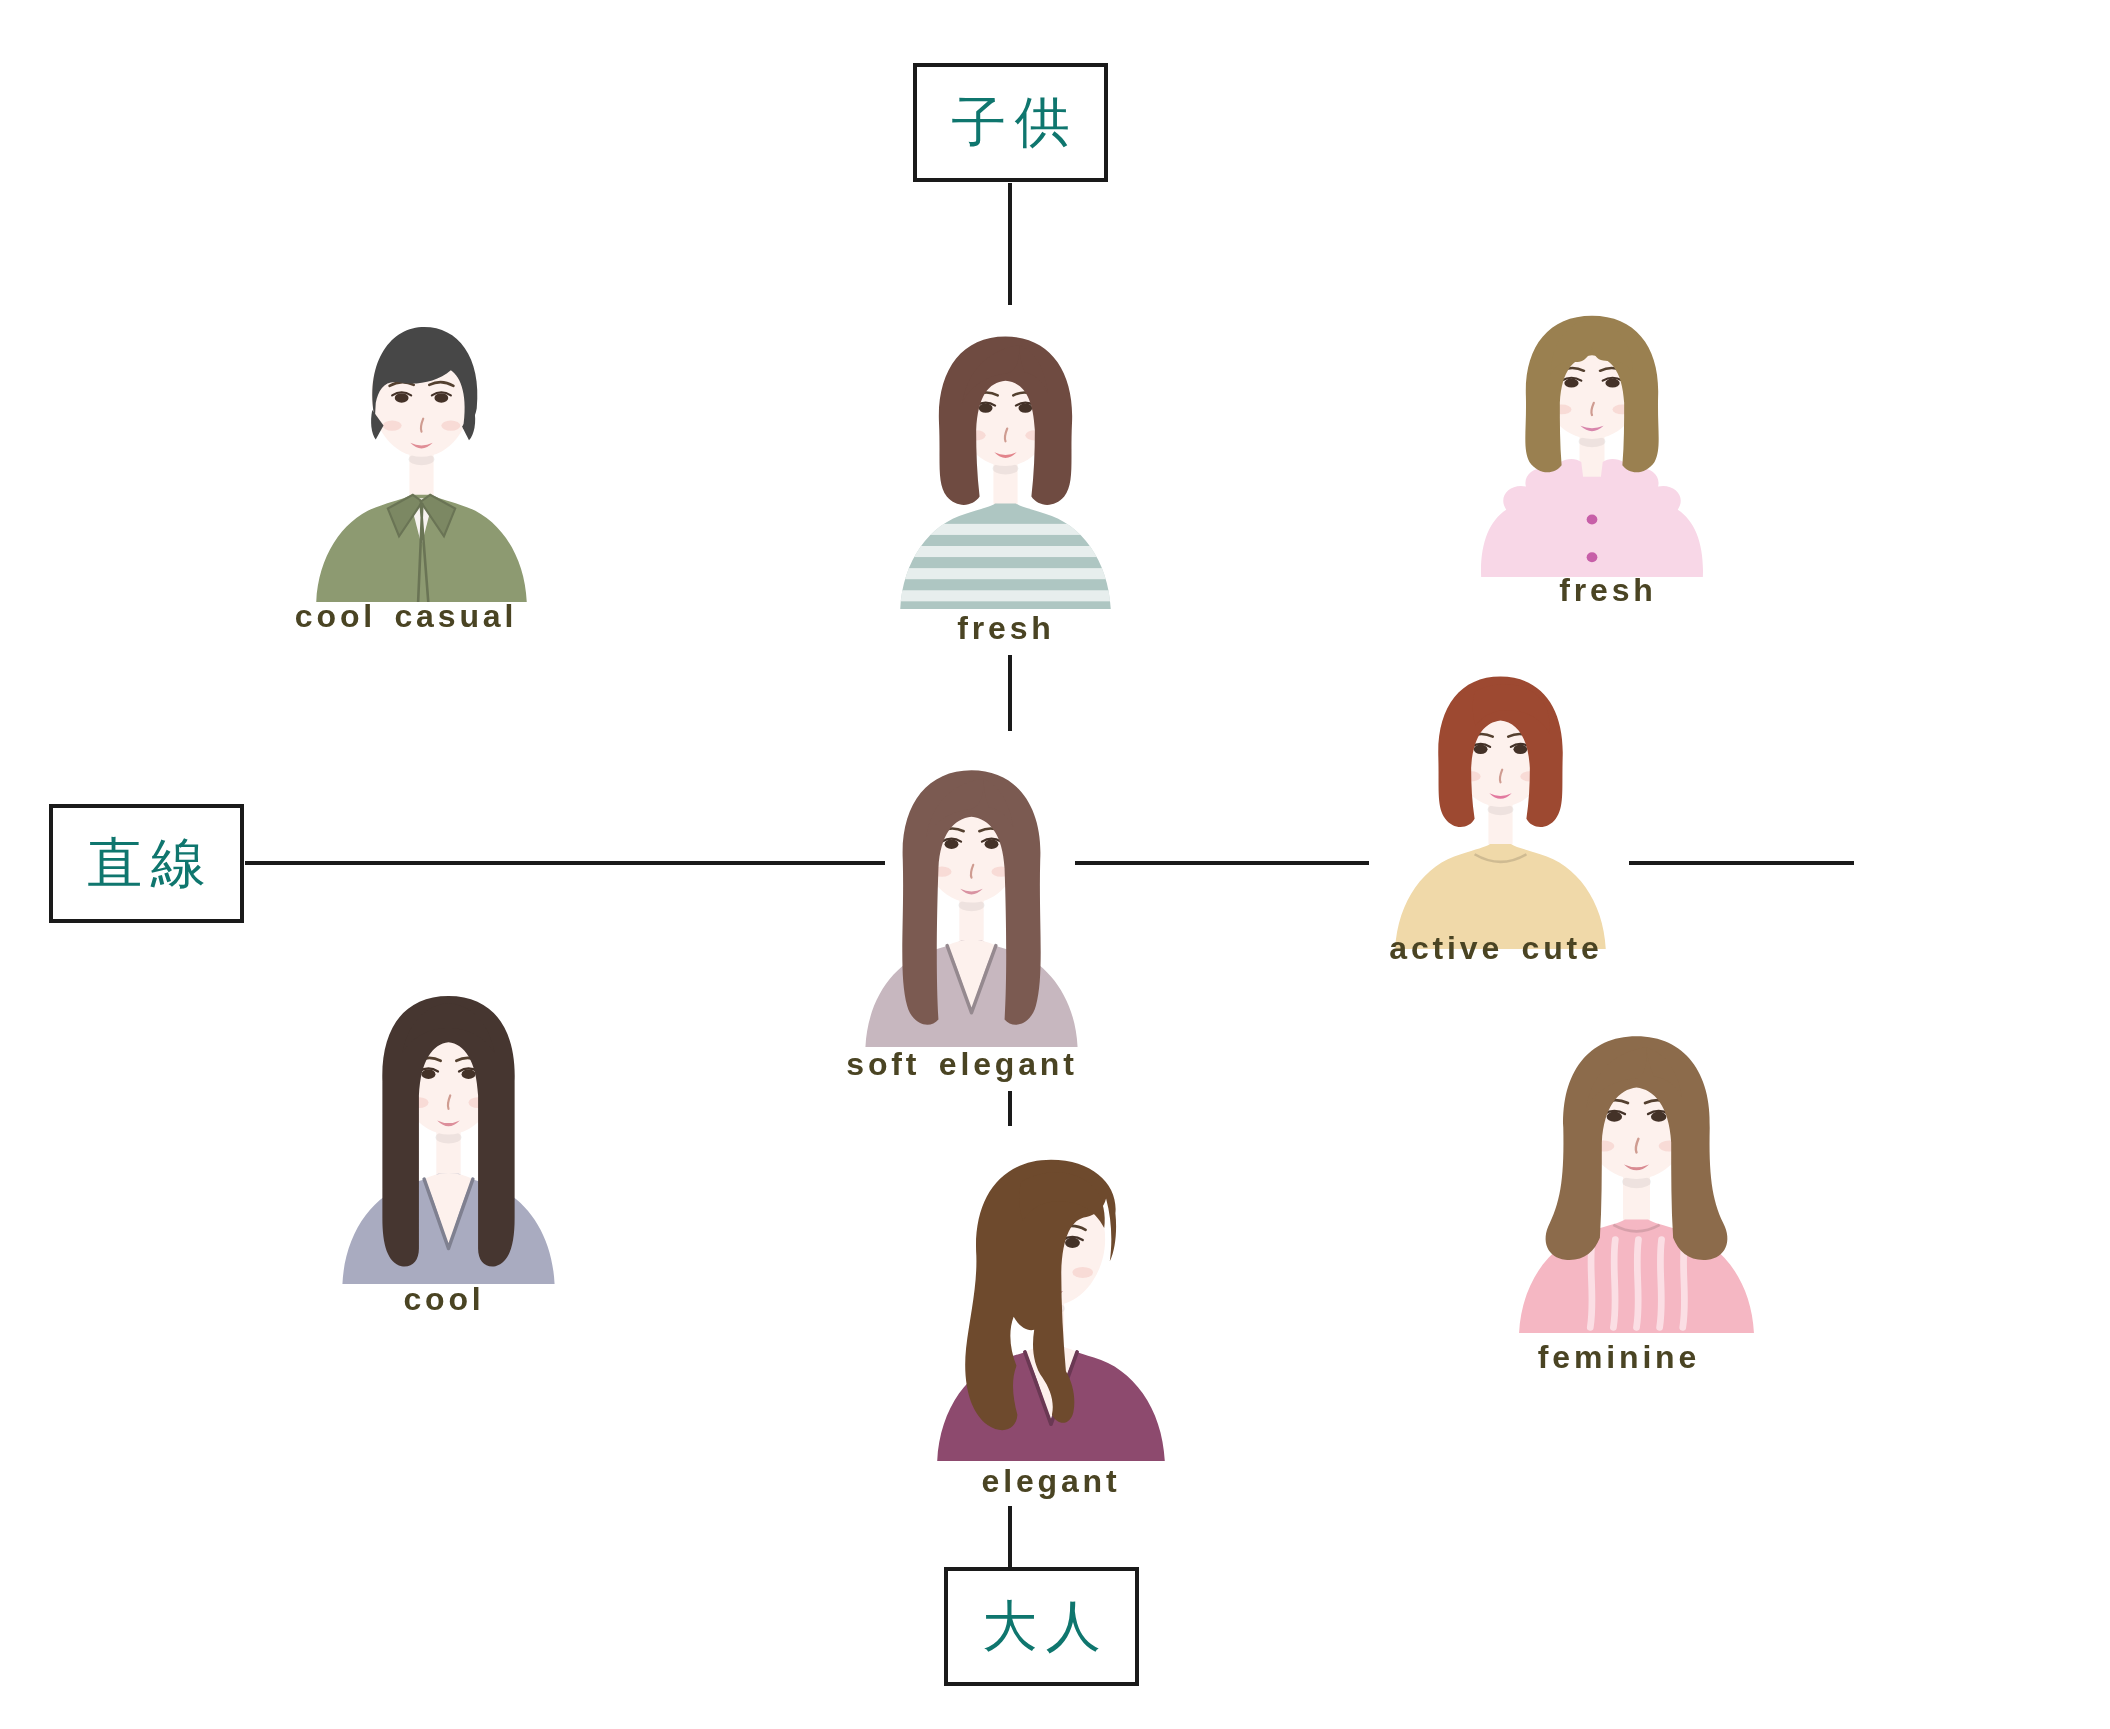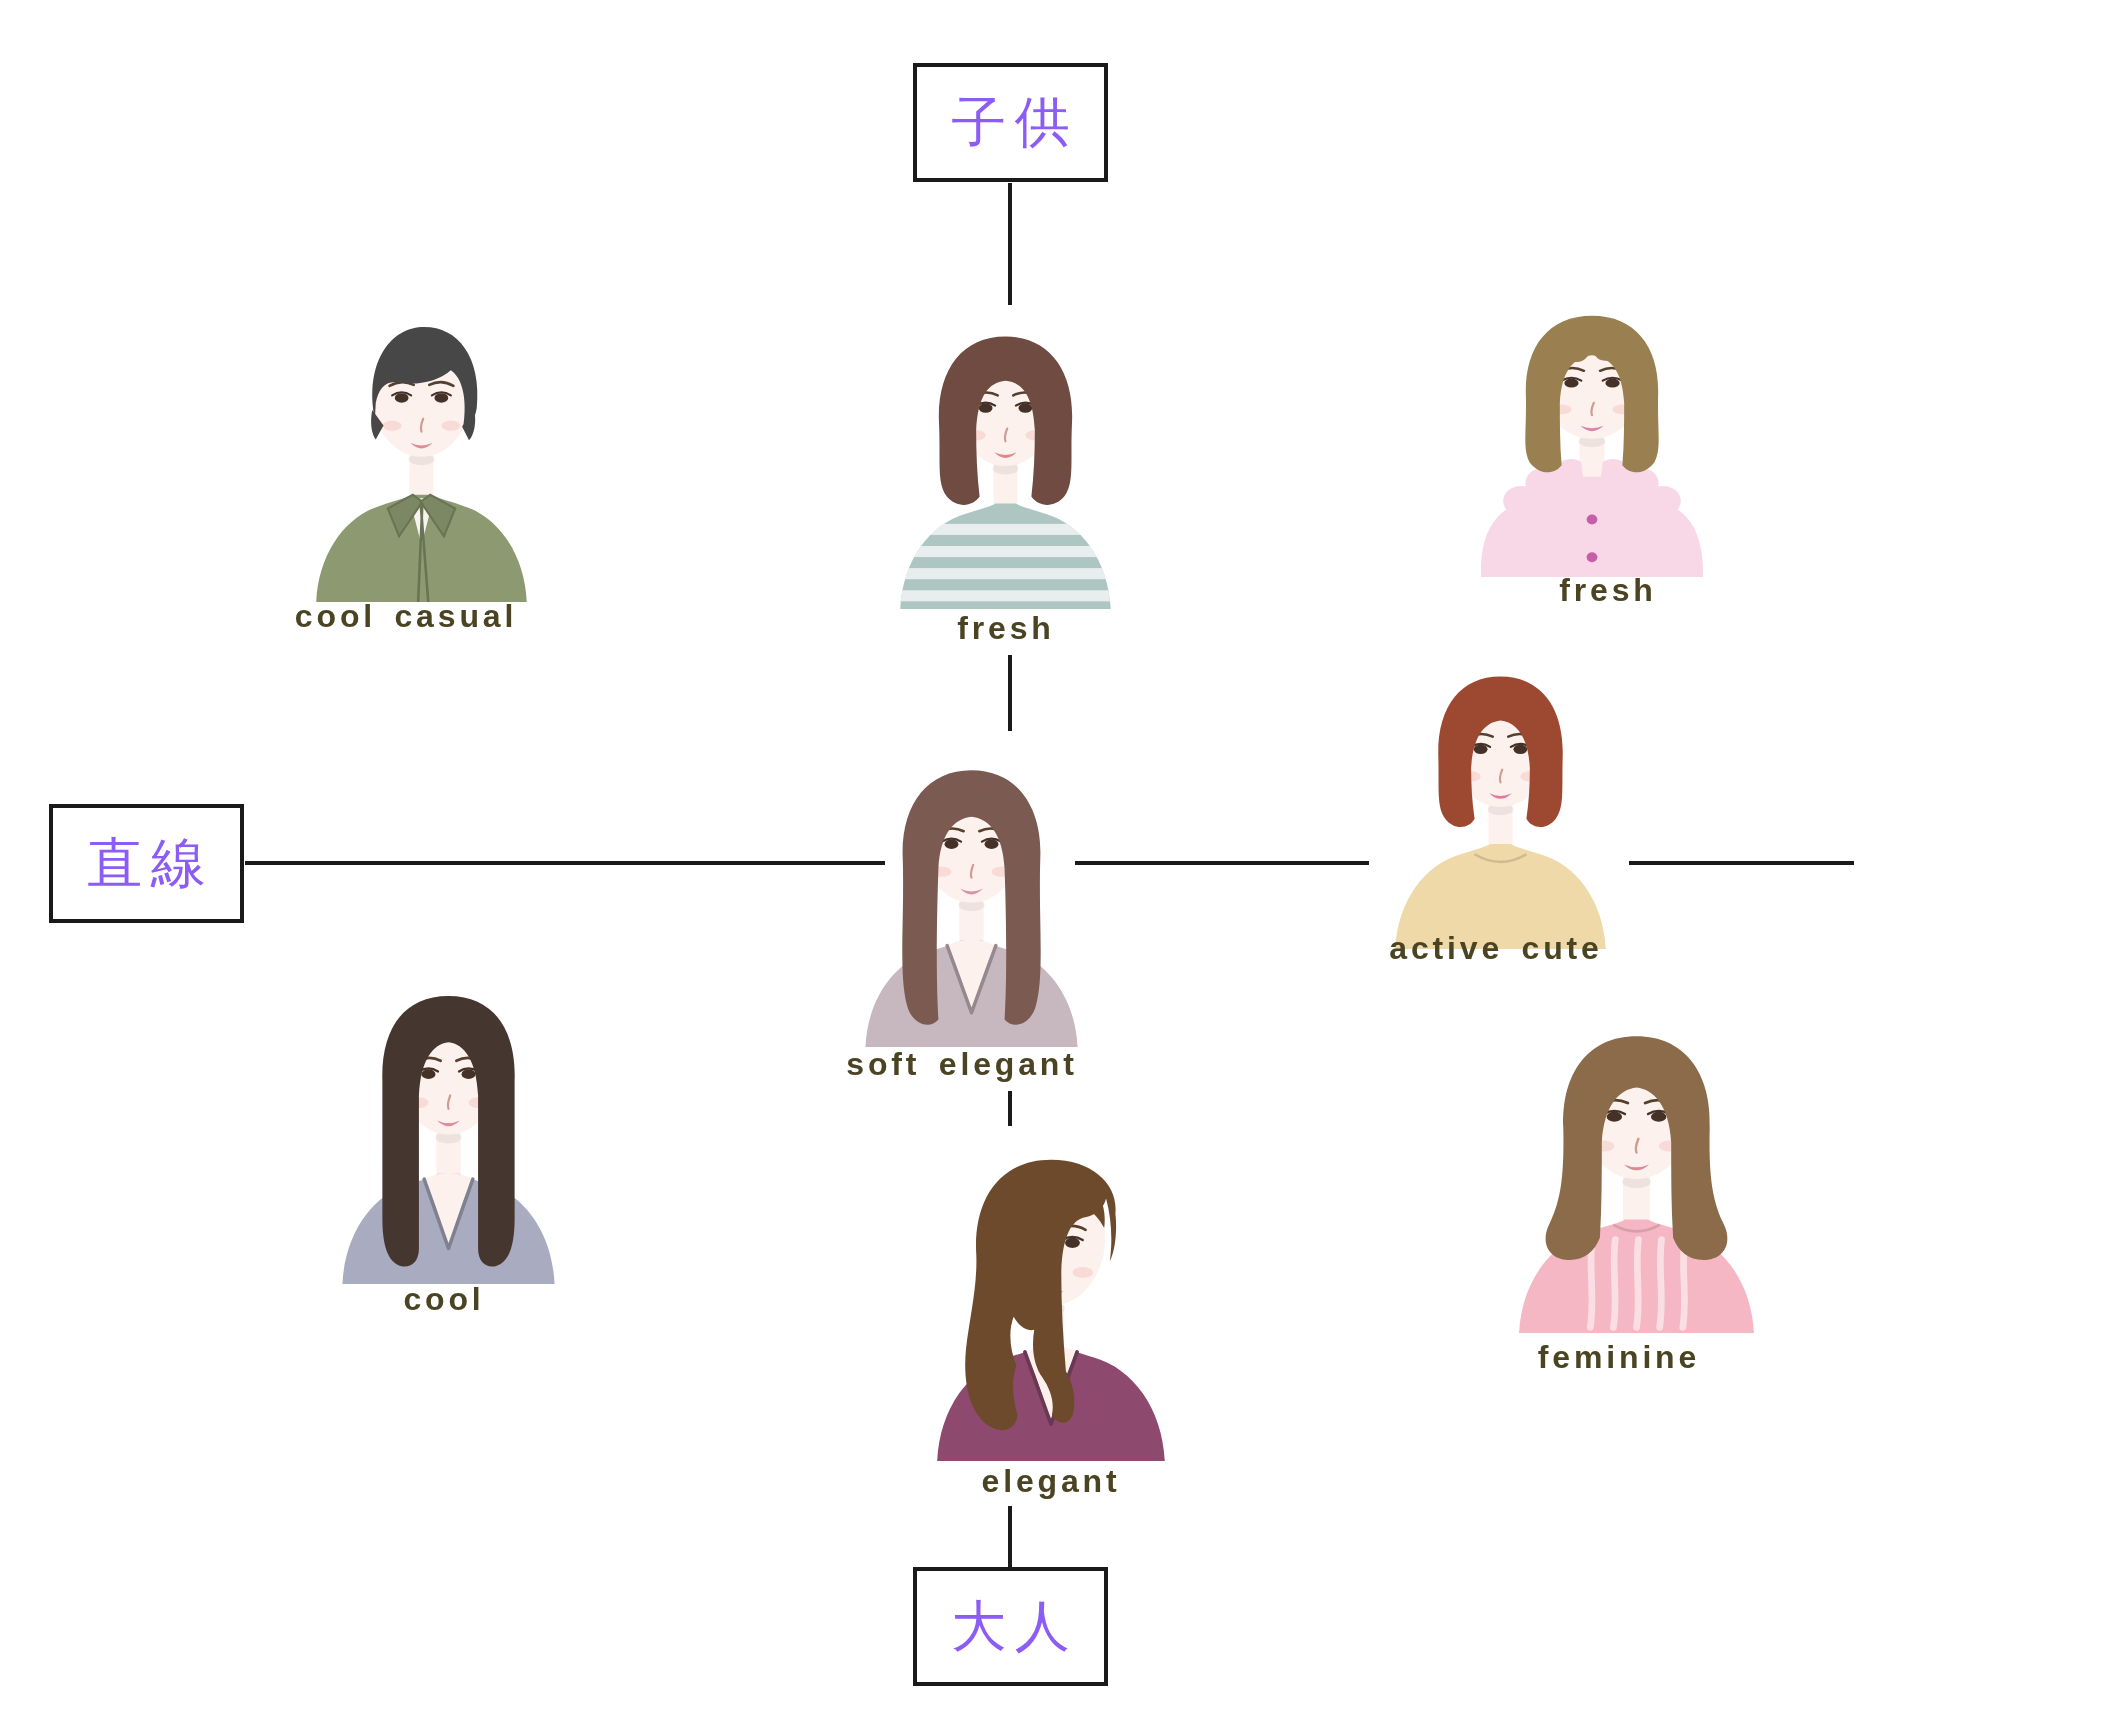--- a/index.html
+++ b/index.html
@@ -13,25 +13,25 @@
   .axis-box{
     position:absolute;
     width:195px;height:119px;
     border:4.3px solid #1a1a1a;
     box-sizing:border-box;
     display:flex;align-items:center;justify-content:center;
     background:#ffffff;
     font-size:55px;
     letter-spacing:8.6px;
     text-indent:8.6px;
-    color:#8b5cf6;
+    color:#0f766e;
     font-family:"Liberation Sans", sans-serif;
   }
   .axis-box.top{left:913px;top:63px;}
-  .axis-box.bottom{left:913px;top:1567px;}
+  .axis-box.bottom{left:944px;top:1567px;}
   .axis-box.left{left:49px;top:804px;}
   .axis-box.right{left:1853px;top:804px;}
   .line{position:absolute;background:#1a1a1a;}
   .portrait{position:absolute;}
   .portrait svg{display:block;width:100%;height:100%;}
   .face-label{
     position:absolute;
     transform:translateX(-50%);
     font-size:32px;
     font-weight:bold;

